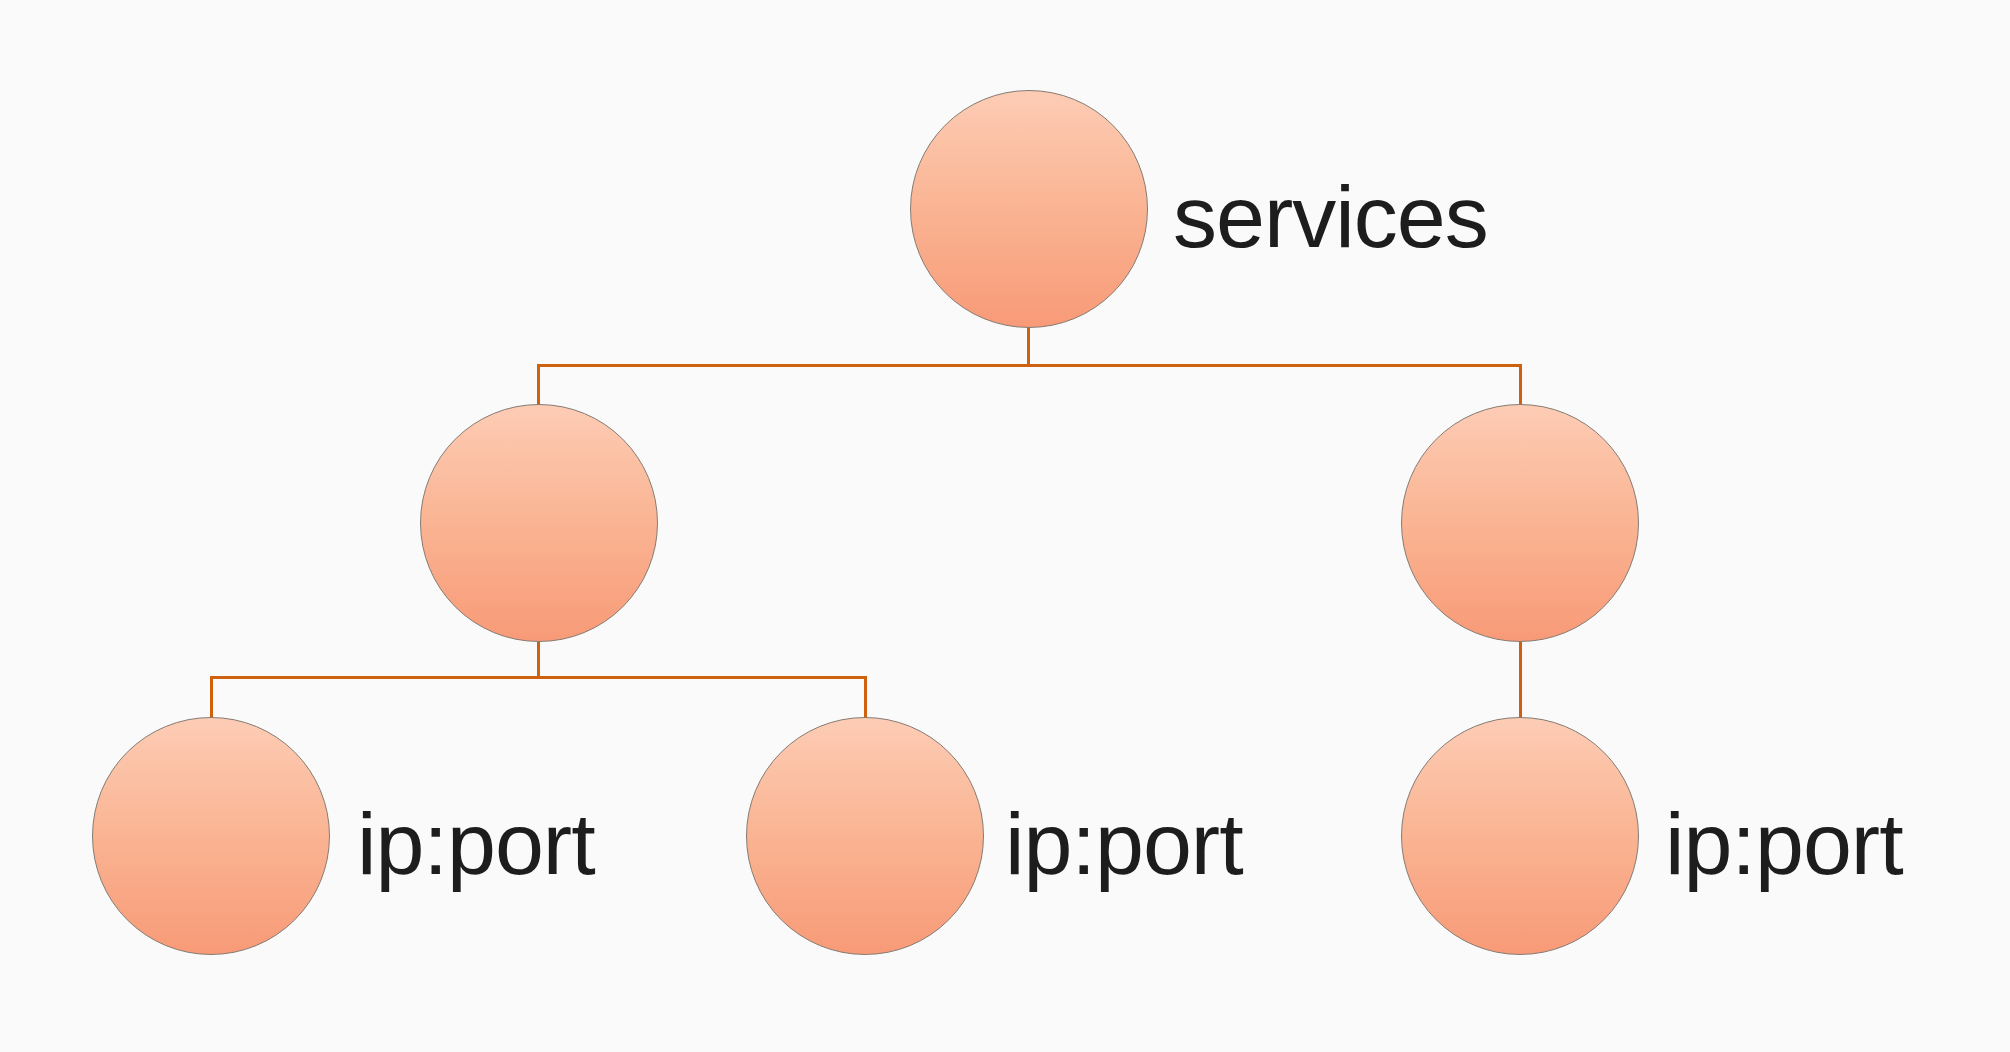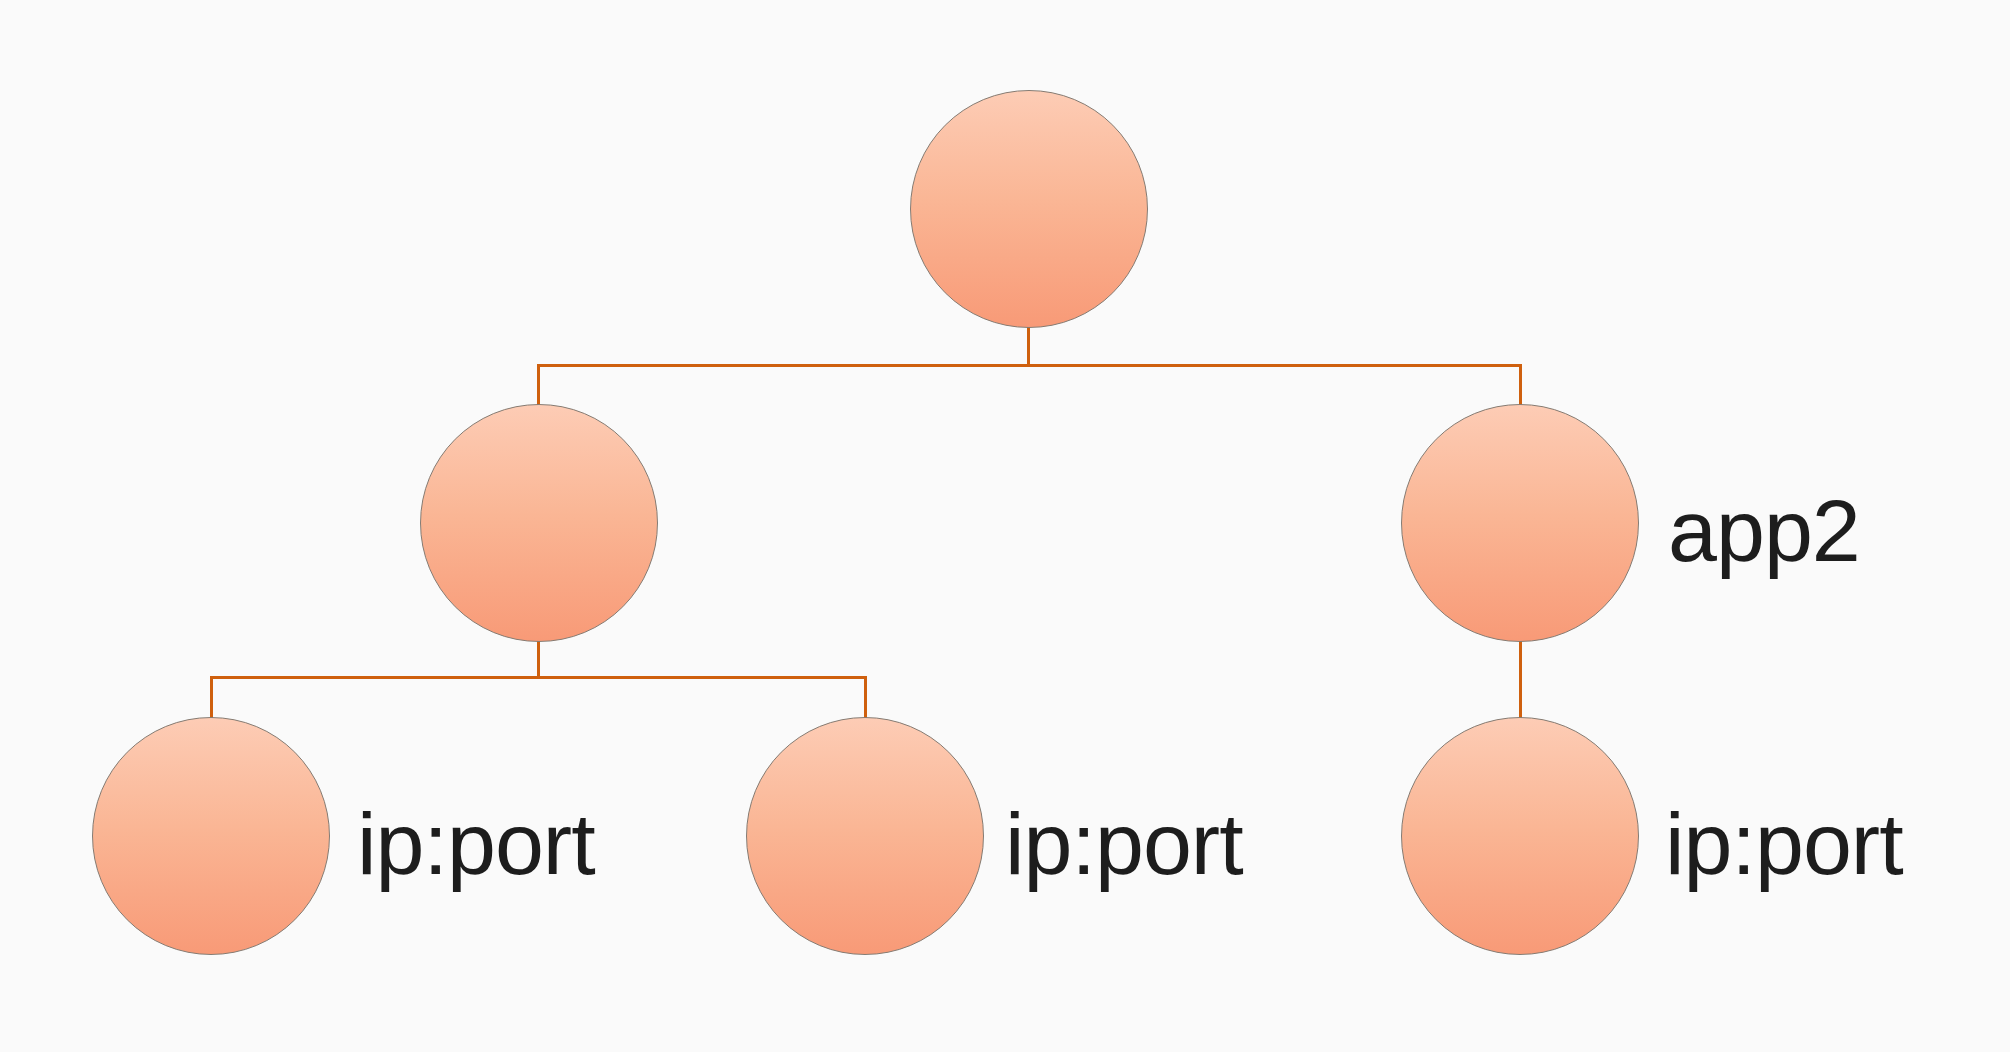--- a/index.html
+++ b/index.html
@@ -91,18 +91,18 @@
 
   <div class="edge v seg-app2-ip3"></div>
 
   <div class="node-circle pos-services"></div>
   <div class="node-circle pos-app1"></div>
   <div class="node-circle pos-app2"></div>
   <div class="node-circle pos-ip1"></div>
   <div class="node-circle pos-ip2"></div>
   <div class="node-circle pos-ip3"></div>
 
-  <div class="node-label lbl-app2">app2</div>
+  <div class="node-label lbl-services">services</div>
   <div class="node-label lbl-ip1">ip:port</div>
   <div class="node-label lbl-ip2">ip:port</div>
   <div class="node-label lbl-ip3">ip:port</div>
 
 </div>
 
 </body></html>

